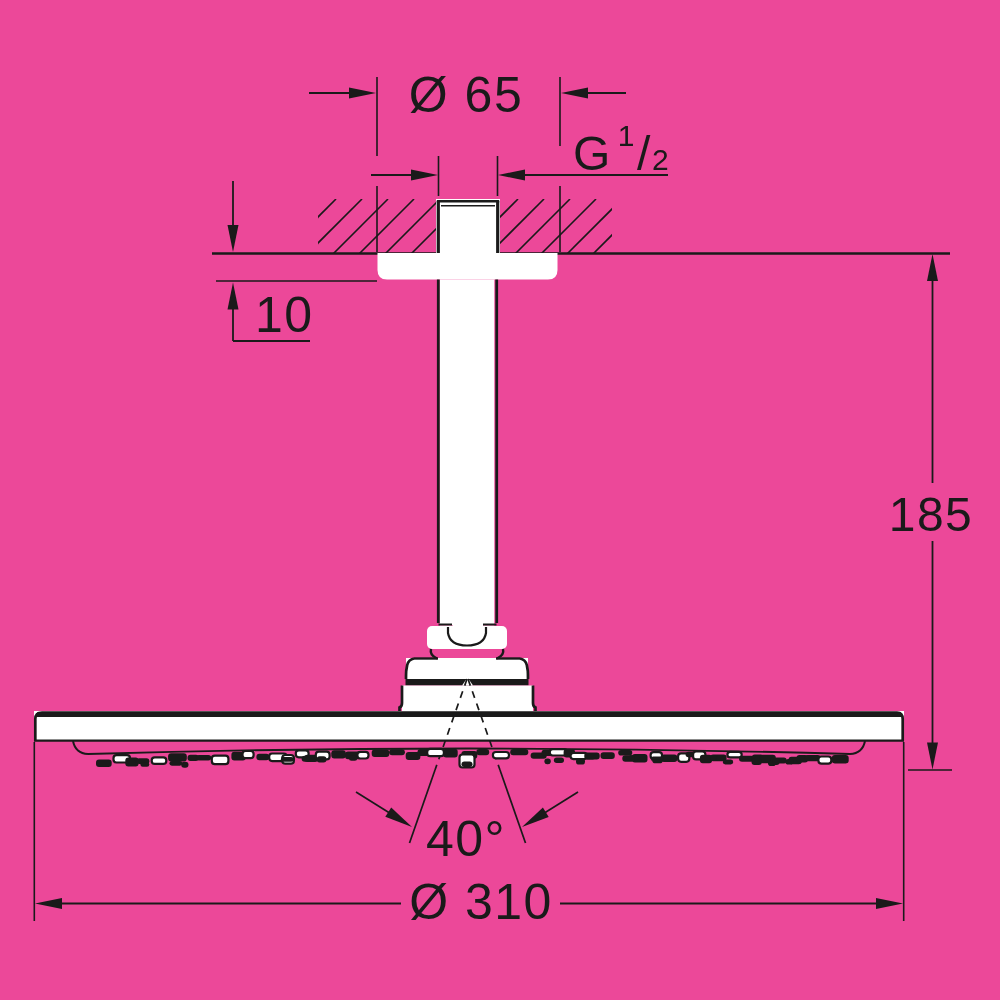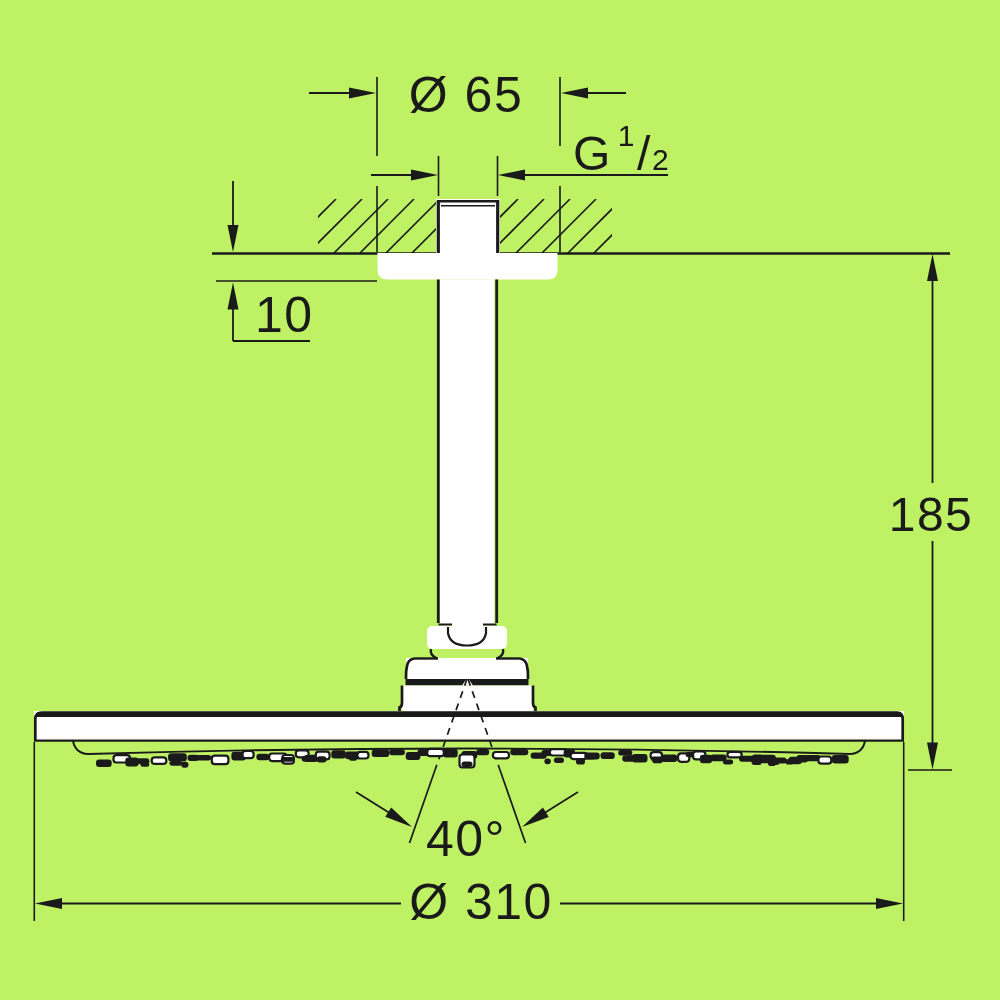--- a/index.html
+++ b/index.html
@@ -1,16 +1,16 @@
 <!DOCTYPE html>
 <html><head>
 <meta charset="utf-8">
 <style>
   html,body{margin:0;padding:0;background:#ffffff;}
-  .stage{position:relative;width:1000px;height:1000px;background:#bef264;overflow:hidden;}
+  .stage{position:relative;width:1000px;height:1000px;background:#ec4899;overflow:hidden;}
   svg{display:block;}
   svg text{
     font-family:"Liberation Sans", sans-serif;
     fill:#1a1a1a;
     letter-spacing:1.5px;
   }
   .ink{stroke:#1a1a1a;fill:none;}
   .w-thin{stroke-width:1.6;}
   .w-dim{stroke-width:1.8;}
   .w-med{stroke-width:2.4;}

